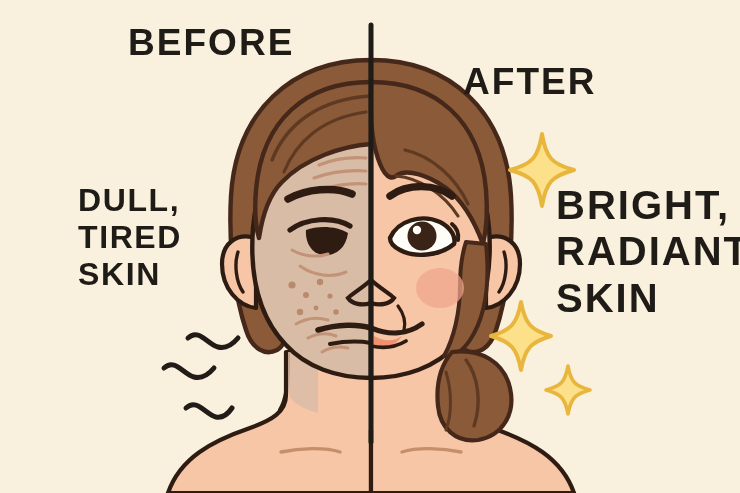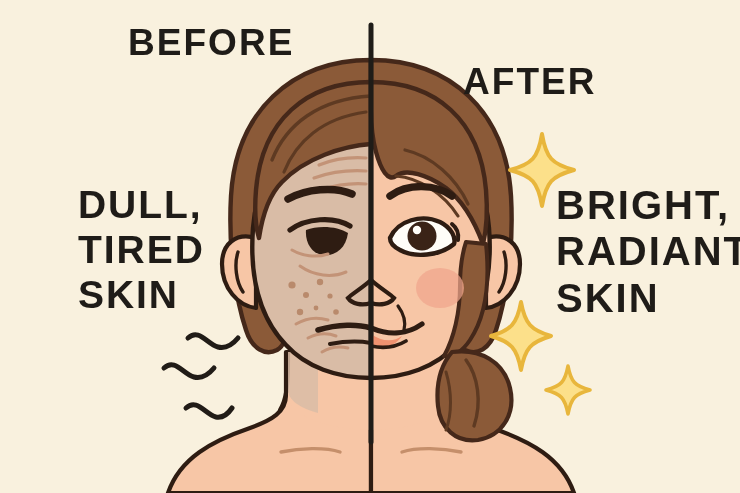--- a/index.html
+++ b/index.html
@@ -14,21 +14,21 @@
     font-family:"Liberation Sans", sans-serif;
     font-weight:bold;
     color:#1F1C18;
     letter-spacing:0.055em;
     line-height:1.16;
     white-space:pre-line;
     user-select:none;
   }
   #label-before{left:128px;top:22px;font-size:37px;}
   #label-after{left:463px;top:22px;font-size:37px;margin-top:39px;}
-  #label-left-caption{left:78px;top:182px;font-size:39px;letter-spacing:0.05em;}
+  #label-left-caption{left:78px;top:182px;font-size:32px;letter-spacing:0.05em;}
   #label-right-caption{left:556px;top:182px;font-size:40px;letter-spacing:0.05em;}
   #art{position:absolute;left:0;top:0;width:740px;height:493px;}
 </style>
 </head>
 <body>
 
 <div id="stage">
 
   <svg id="art" viewBox="0 0 740 493" xmlns="http://www.w3.org/2000/svg">
     <defs>

